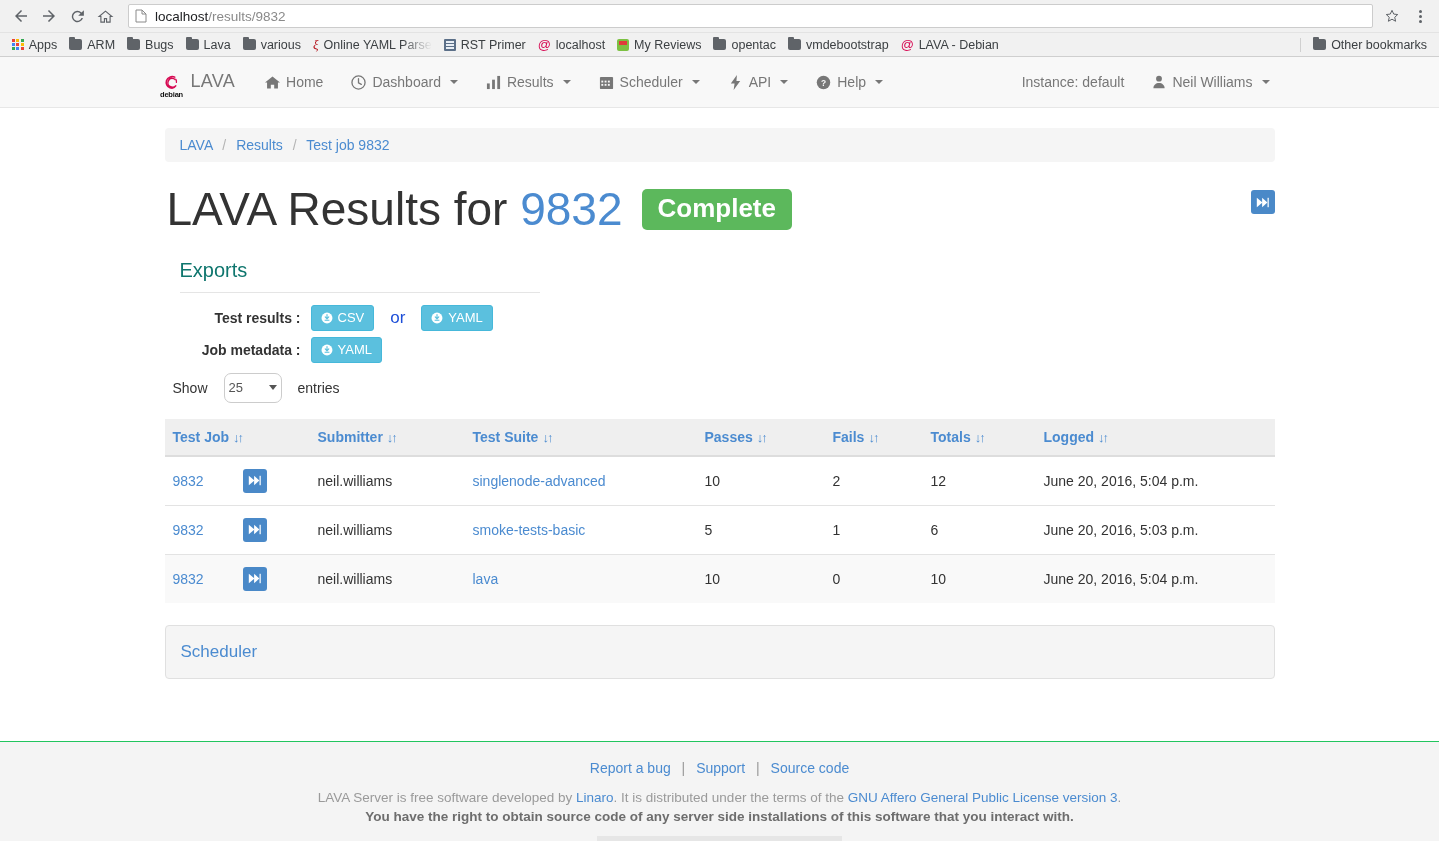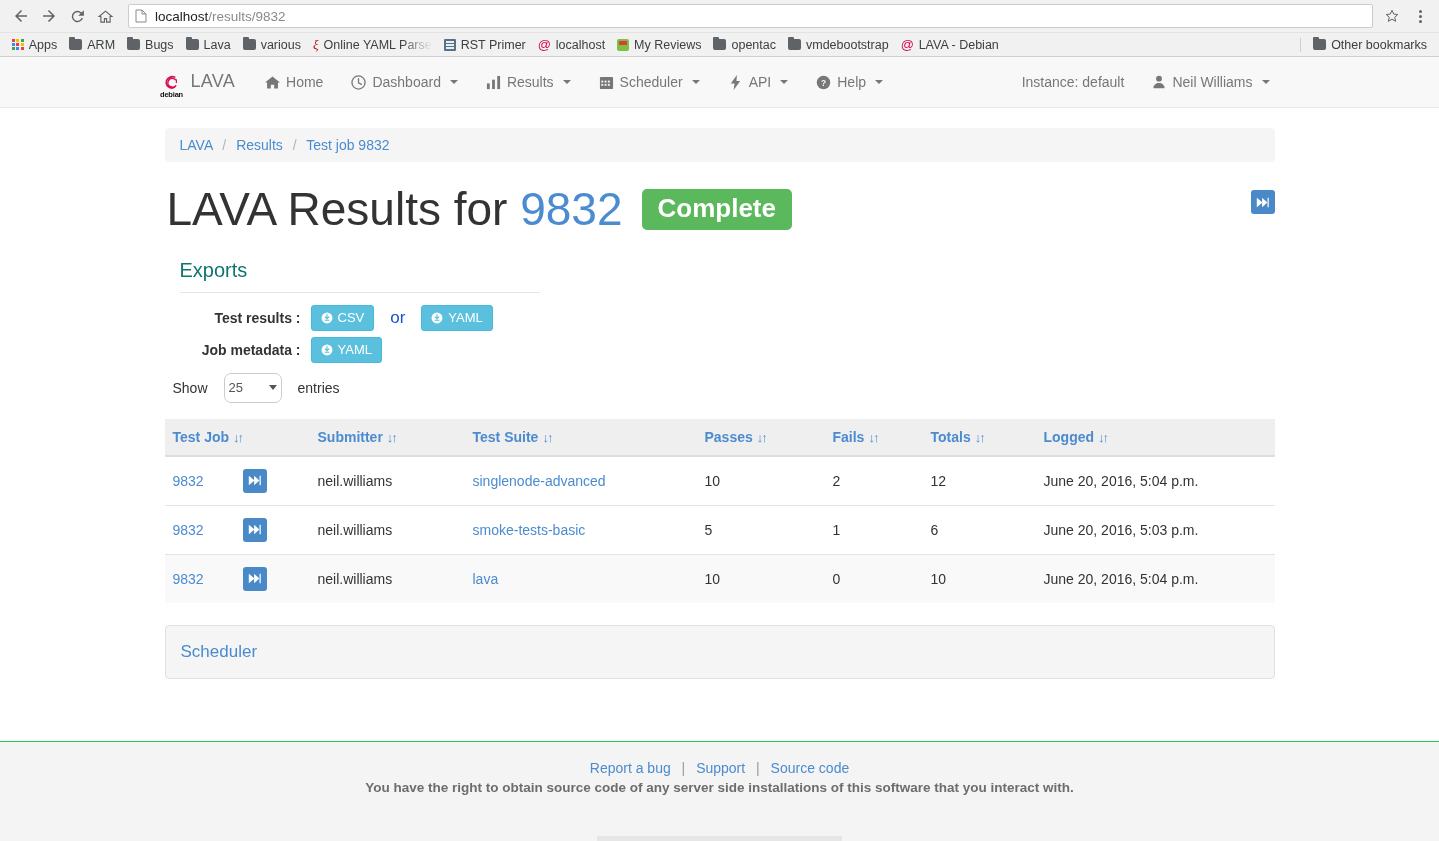--- a/index.html
+++ b/index.html
@@ -856,16 +856,17 @@
 </div>
 
 <div class="footer">
   <div class="footer-links">
     <a href="#">Report a bug</a>
     <span class="pipe">|</span>
     <a href="#">Support</a>
     <span class="pipe">|</span>
     <a href="#">Source code</a>
   </div>
+  <div class="footer-legal"><span>LAVA Server is free software developed by </span><a href="#">Linaro</a><span>. It is distributed under the terms of the </span><a href="#">GNU Affero General Public License version 3</a><span>.</span></div>
   <div class="footer-strong">You have the right to obtain source code of any server side installations of this software that you interact with.</div>
 </div>
 
 <div class="bottom-stub"></div>
 
 </body></html>

